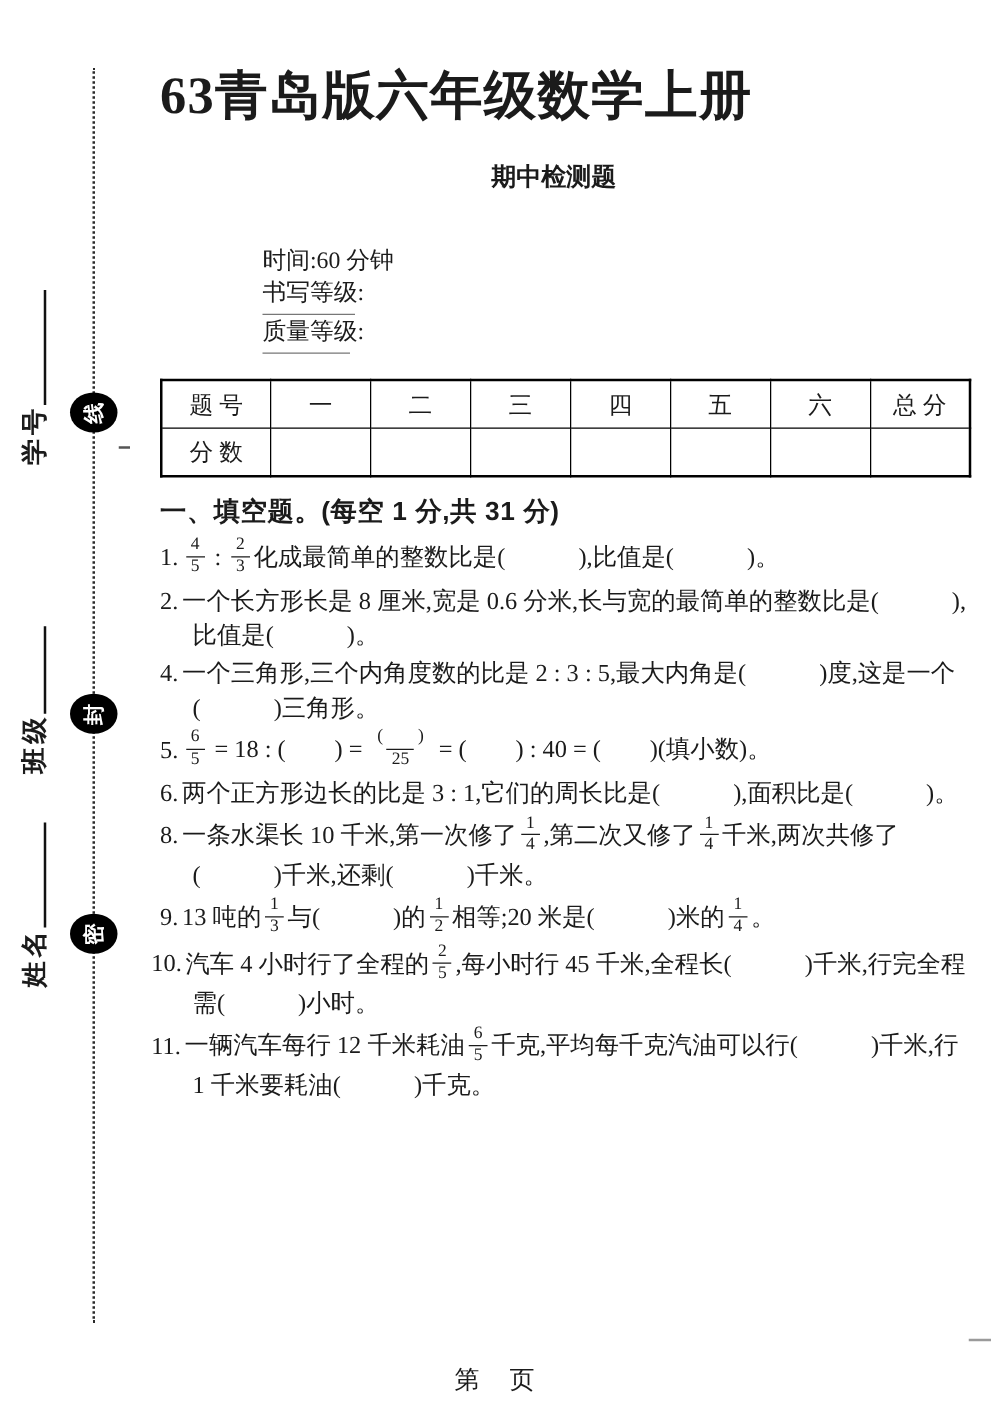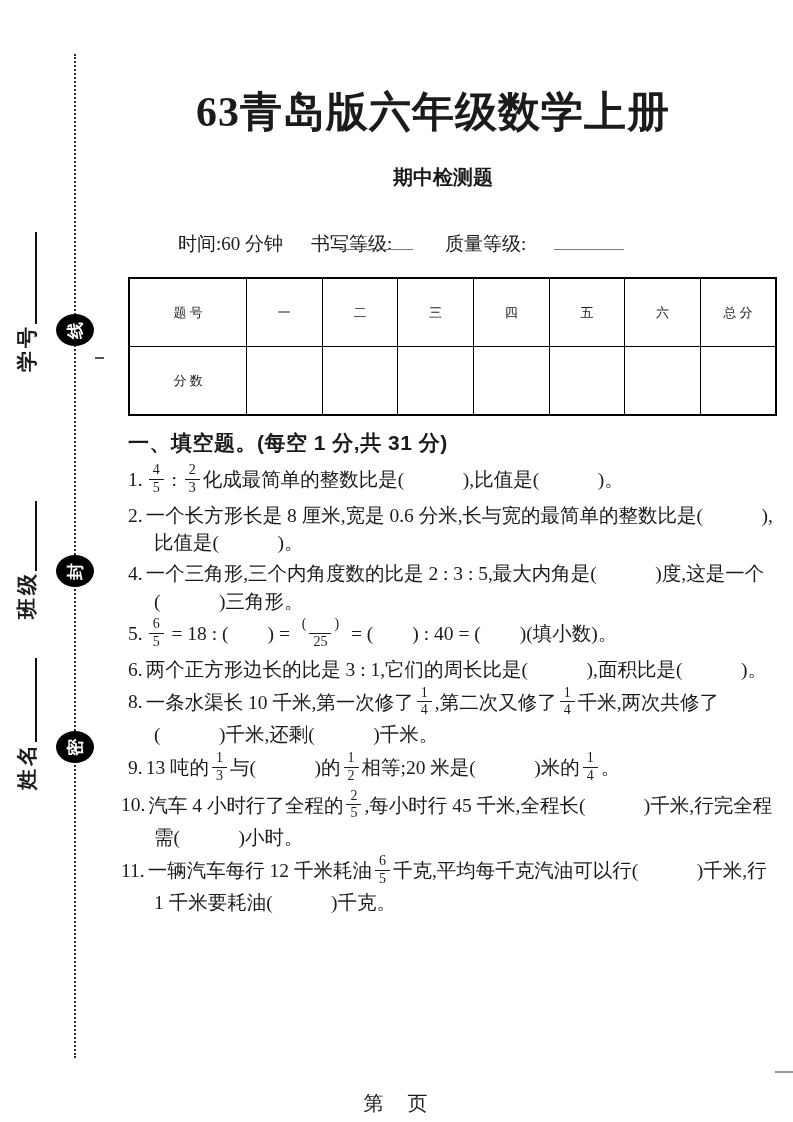--- a/index.html
+++ b/index.html
@@ -26,38 +26,38 @@
     align-self:flex-end;margin-bottom:4px;}
   .ml-xuehao{width:140px;left:-43px;top:288px;}
   .ml-xuehao .blank{width:94px;}
   .ml-banji{width:118px;left:-32px;top:546px;}
   .ml-banji .blank{width:72px;}
   .ml-xingming{width:138px;left:-42px;top:707px;}
   .ml-xingming .blank{width:84px;}
 
   
   .content{position:absolute;left:128px;top:0;width:650px;}
-  .title{margin-top:84px;text-align:center;font-size:42px;font-weight:900;
+  .title{margin-top:48px;text-align:left;font-size:42px;font-weight:900;
     letter-spacing:1px;padding-right:40px;}
   .subtitle{margin-top:24px;text-align:center;font-size:20px;font-weight:800;
     padding-right:20px;}
 
   .info-row{margin-top:40px;padding-left:50px;font-size:19px;display:flex;
-    align-items:baseline;white-space:nowrap;}
+    align-items:baseline;white-space:nowrap;flex-direction:column;}
   .info-item{margin-right:28px;}
   .blank-line{display:inline-block;border-bottom:1.5px solid #777;height:4px;
     vertical-align:baseline;}
   .bl-write{width:74px;}
   .bl-quality{width:70px;margin-right:0;}
   .gap1{width:0px;} .gap2{margin-left:32px;}
 
   table.score{margin-top:20px;width:649px;border-collapse:collapse;
     border:2.5px solid #000;table-layout:fixed;}
   table.score td{border:1.5px solid #000;height:37px;text-align:center;
-    font-size:13px;padding:15px;}
+    font-size:19px;padding:0;}
   table.score td.c0{width:86px;}
 
   .section-heading{margin-top:13px;font-size:21px;font-weight:800;
     font-family:"Liberation Sans","DejaVu Sans",sans-serif;letter-spacing:.5px;}
 
   .questions{margin-top:7px;font-size:19.5px;line-height:1.42;}
   .q{margin:3px 0;padding-left:26px;text-indent:-26px;}
   .q.qwide{padding-left:33px;text-indent:-33px;margin-left:-7px;}
   .qnum{margin-right:3px;}
 

